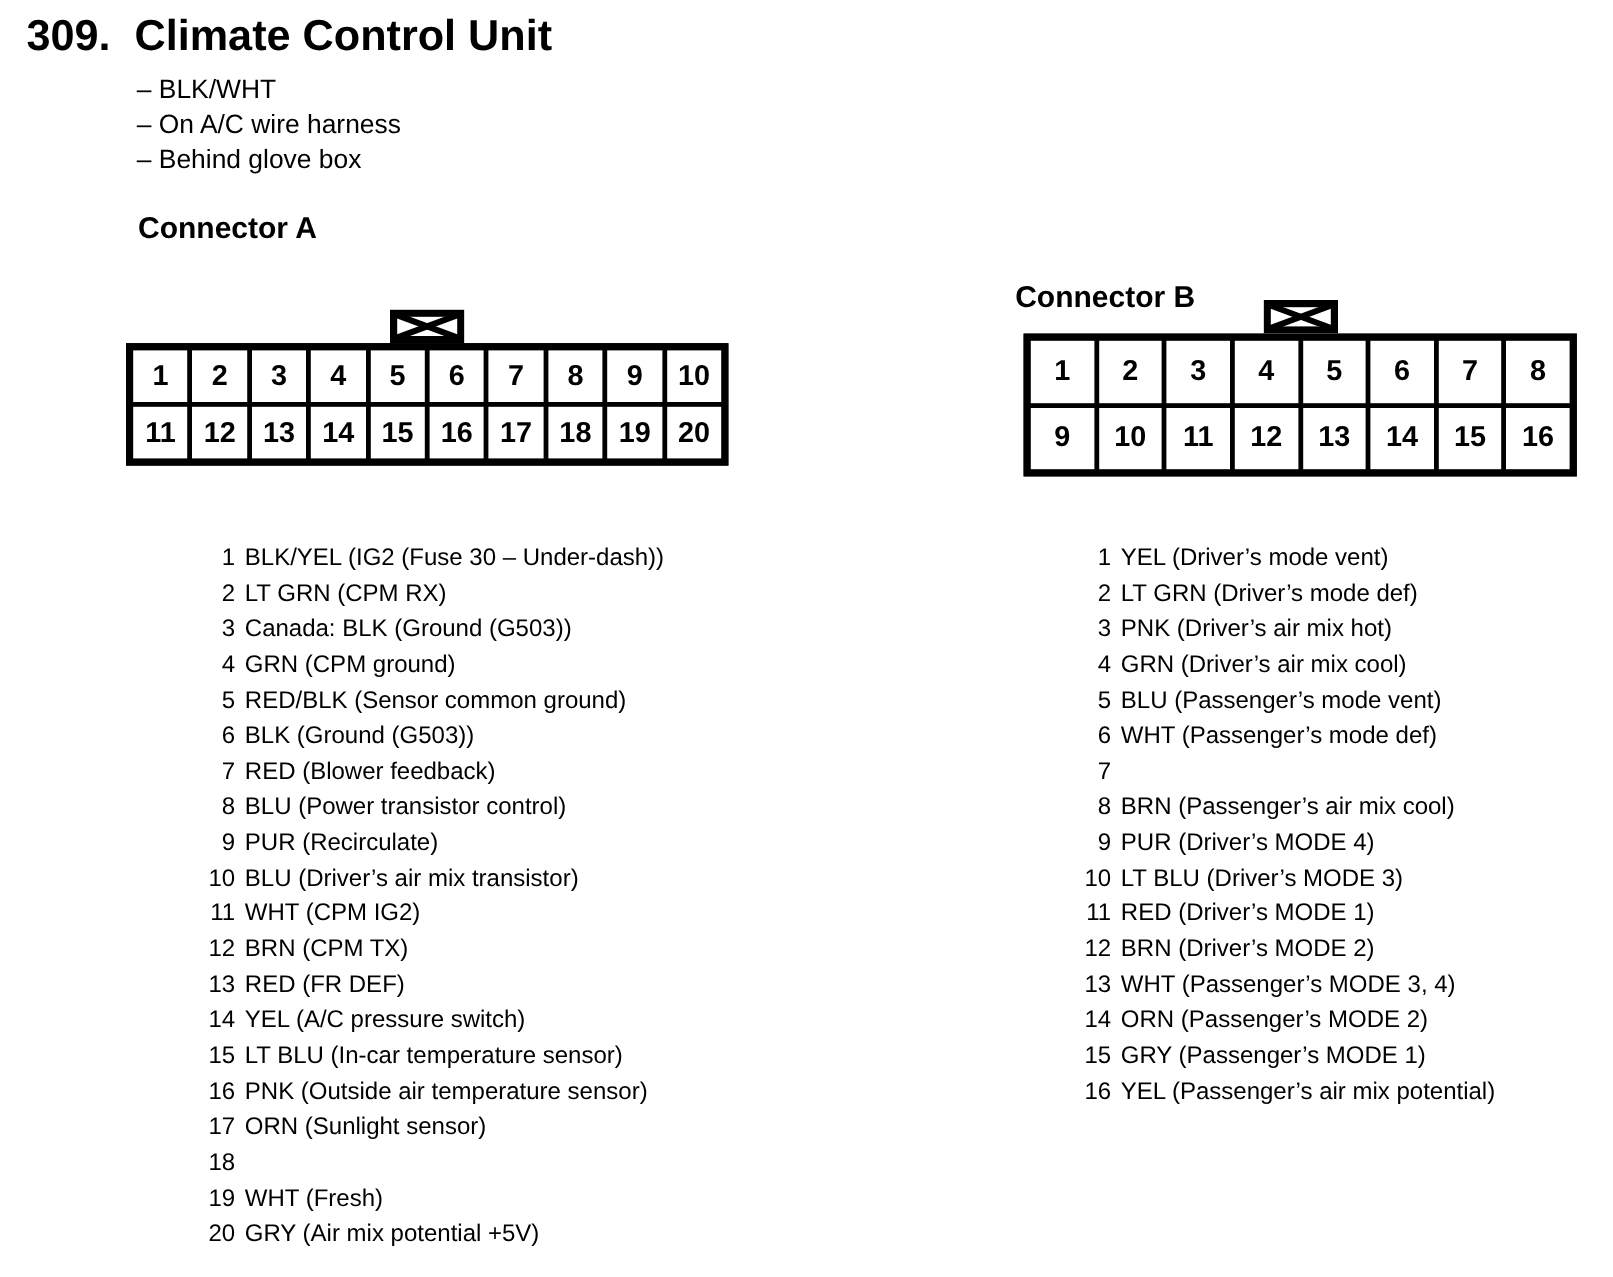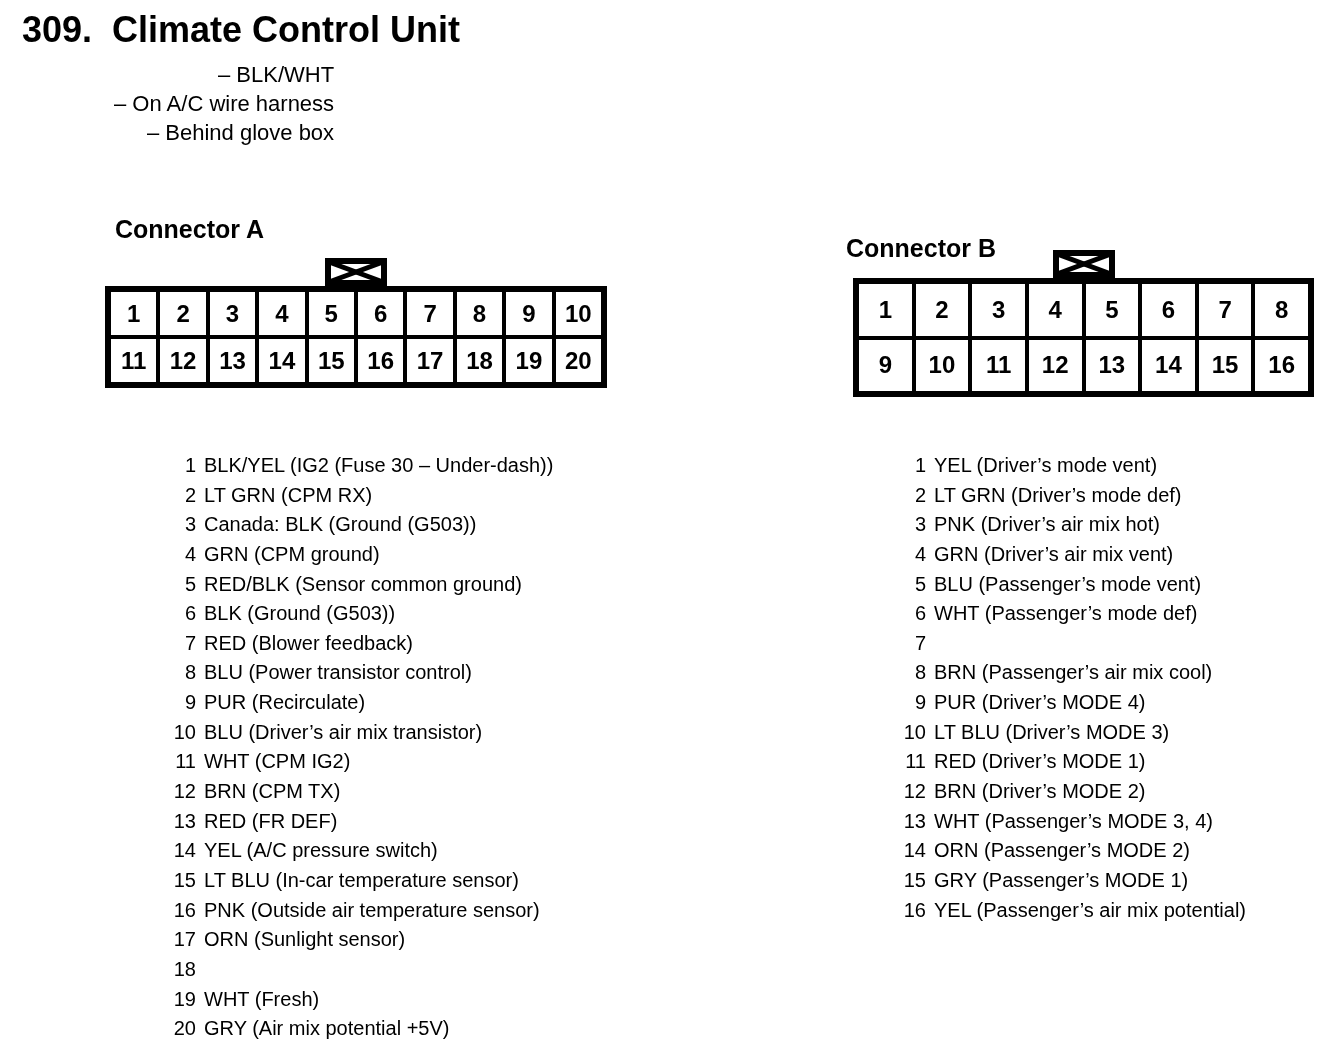--- a/index.html
+++ b/index.html
@@ -9,26 +9,26 @@
     font-family:"Liberation Sans", sans-serif;
     position:relative; overflow:hidden;
   }
   .title-row {
     position:absolute; left:22px; top:10px;
     display:flex; gap:20px;
     font-weight:bold; font-size:36px; line-height:1.1;
   }
   .notes {
     position:absolute; left:114px; top:60px;
-    font-size:22px; line-height:29px;text-align:right;
+    font-size:22px; line-height:29px;
   }
   .conn-heading {
     position:absolute; font-size:25px; font-weight:bold;
   }
-  .heading-a { left:115px; top:176px;margin-top:39px; }
+  .heading-a { left:115px; top:176px; }
   .heading-b { left:846px; top:191px;margin-top:43px; }
 
   .conn { position:absolute; }
   .conn-a { left:105px; top:258px; width:502px; }
   .conn-b { left:853px; top:250px; width:461px; }
   .key-tab { display:block; margin:0 auto; }
   .conn-box {
     background:#000; border:6px solid #000;
     display:grid; gap:4px; box-sizing:border-box;
   }
@@ -210,21 +210,21 @@
   <div class="pin-row">
       <span class="pin-num">2</span>
       <span class="pin-desc">LT GRN (Driver’s mode def)</span>
     </div>
   <div class="pin-row">
       <span class="pin-num">3</span>
       <span class="pin-desc">PNK (Driver’s air mix hot)</span>
     </div>
   <div class="pin-row">
       <span class="pin-num">4</span>
-      <span class="pin-desc">GRN (Driver’s air mix vent)</span>
+      <span class="pin-desc">GRN (Driver’s air mix cool)</span>
     </div>
   <div class="pin-row">
       <span class="pin-num">5</span>
       <span class="pin-desc">BLU (Passenger’s mode vent)</span>
     </div>
   <div class="pin-row">
       <span class="pin-num">6</span>
       <span class="pin-desc">WHT (Passenger’s mode def)</span>
     </div>
   <div class="pin-row">

